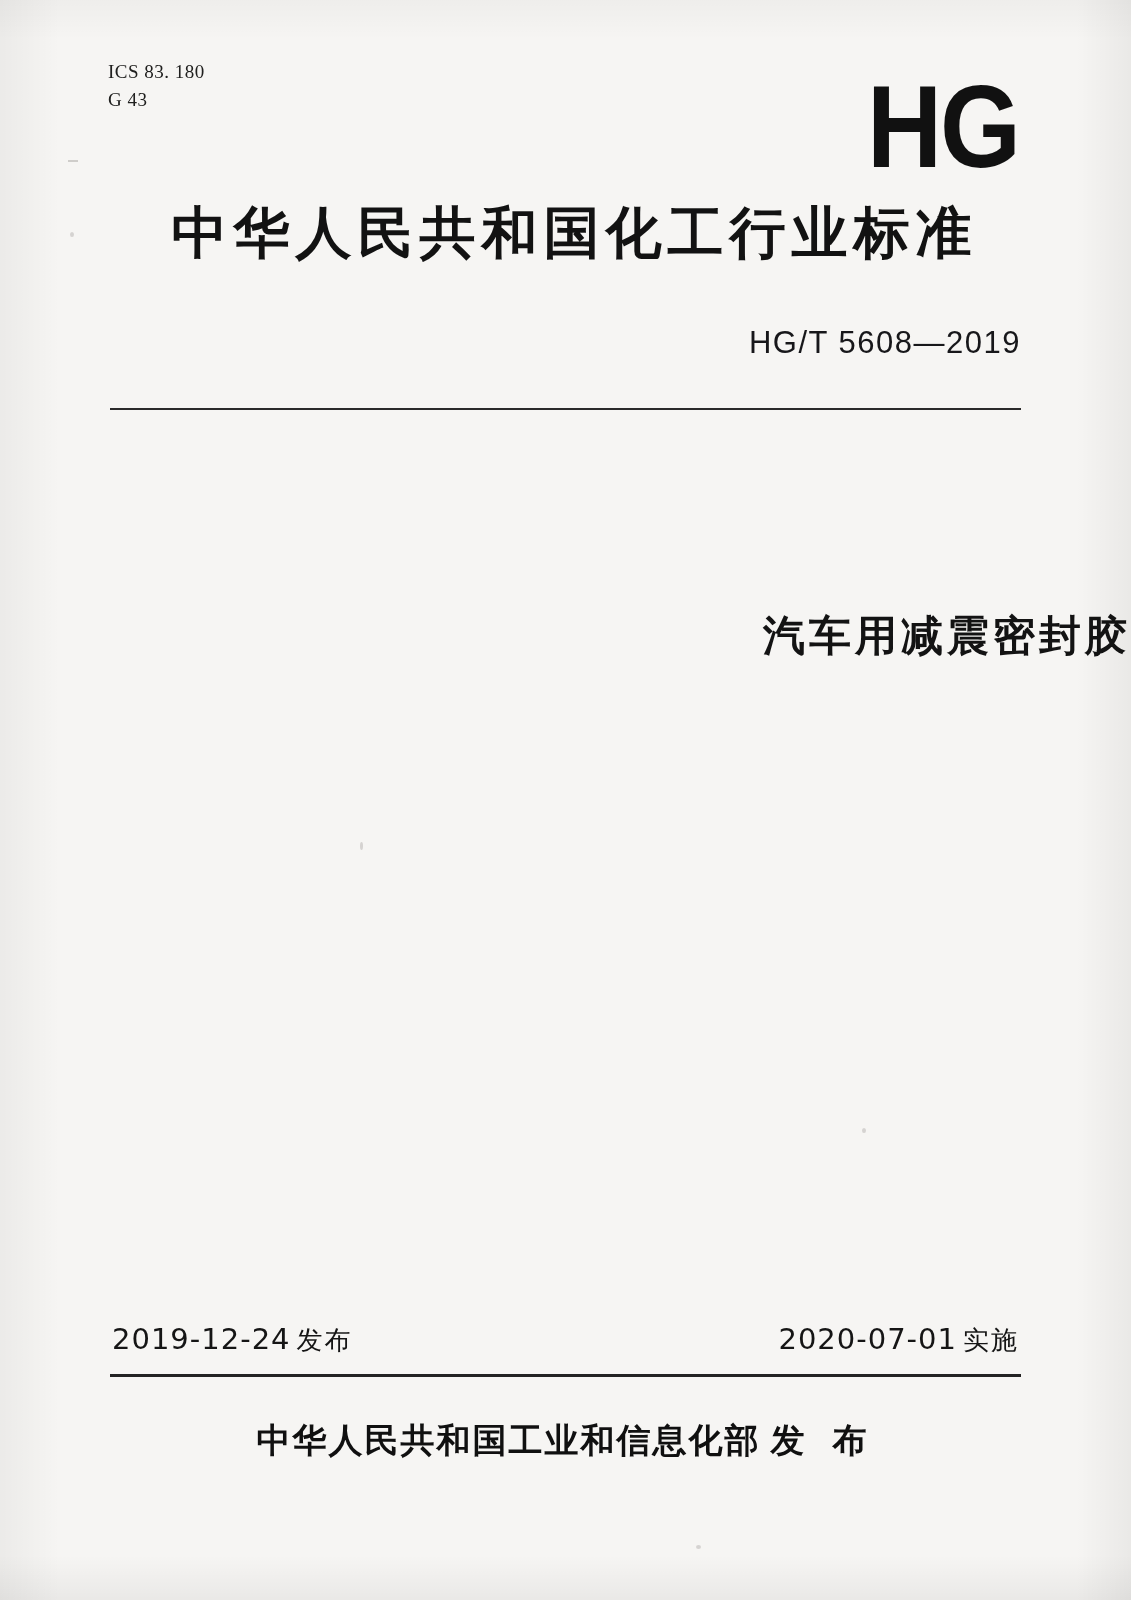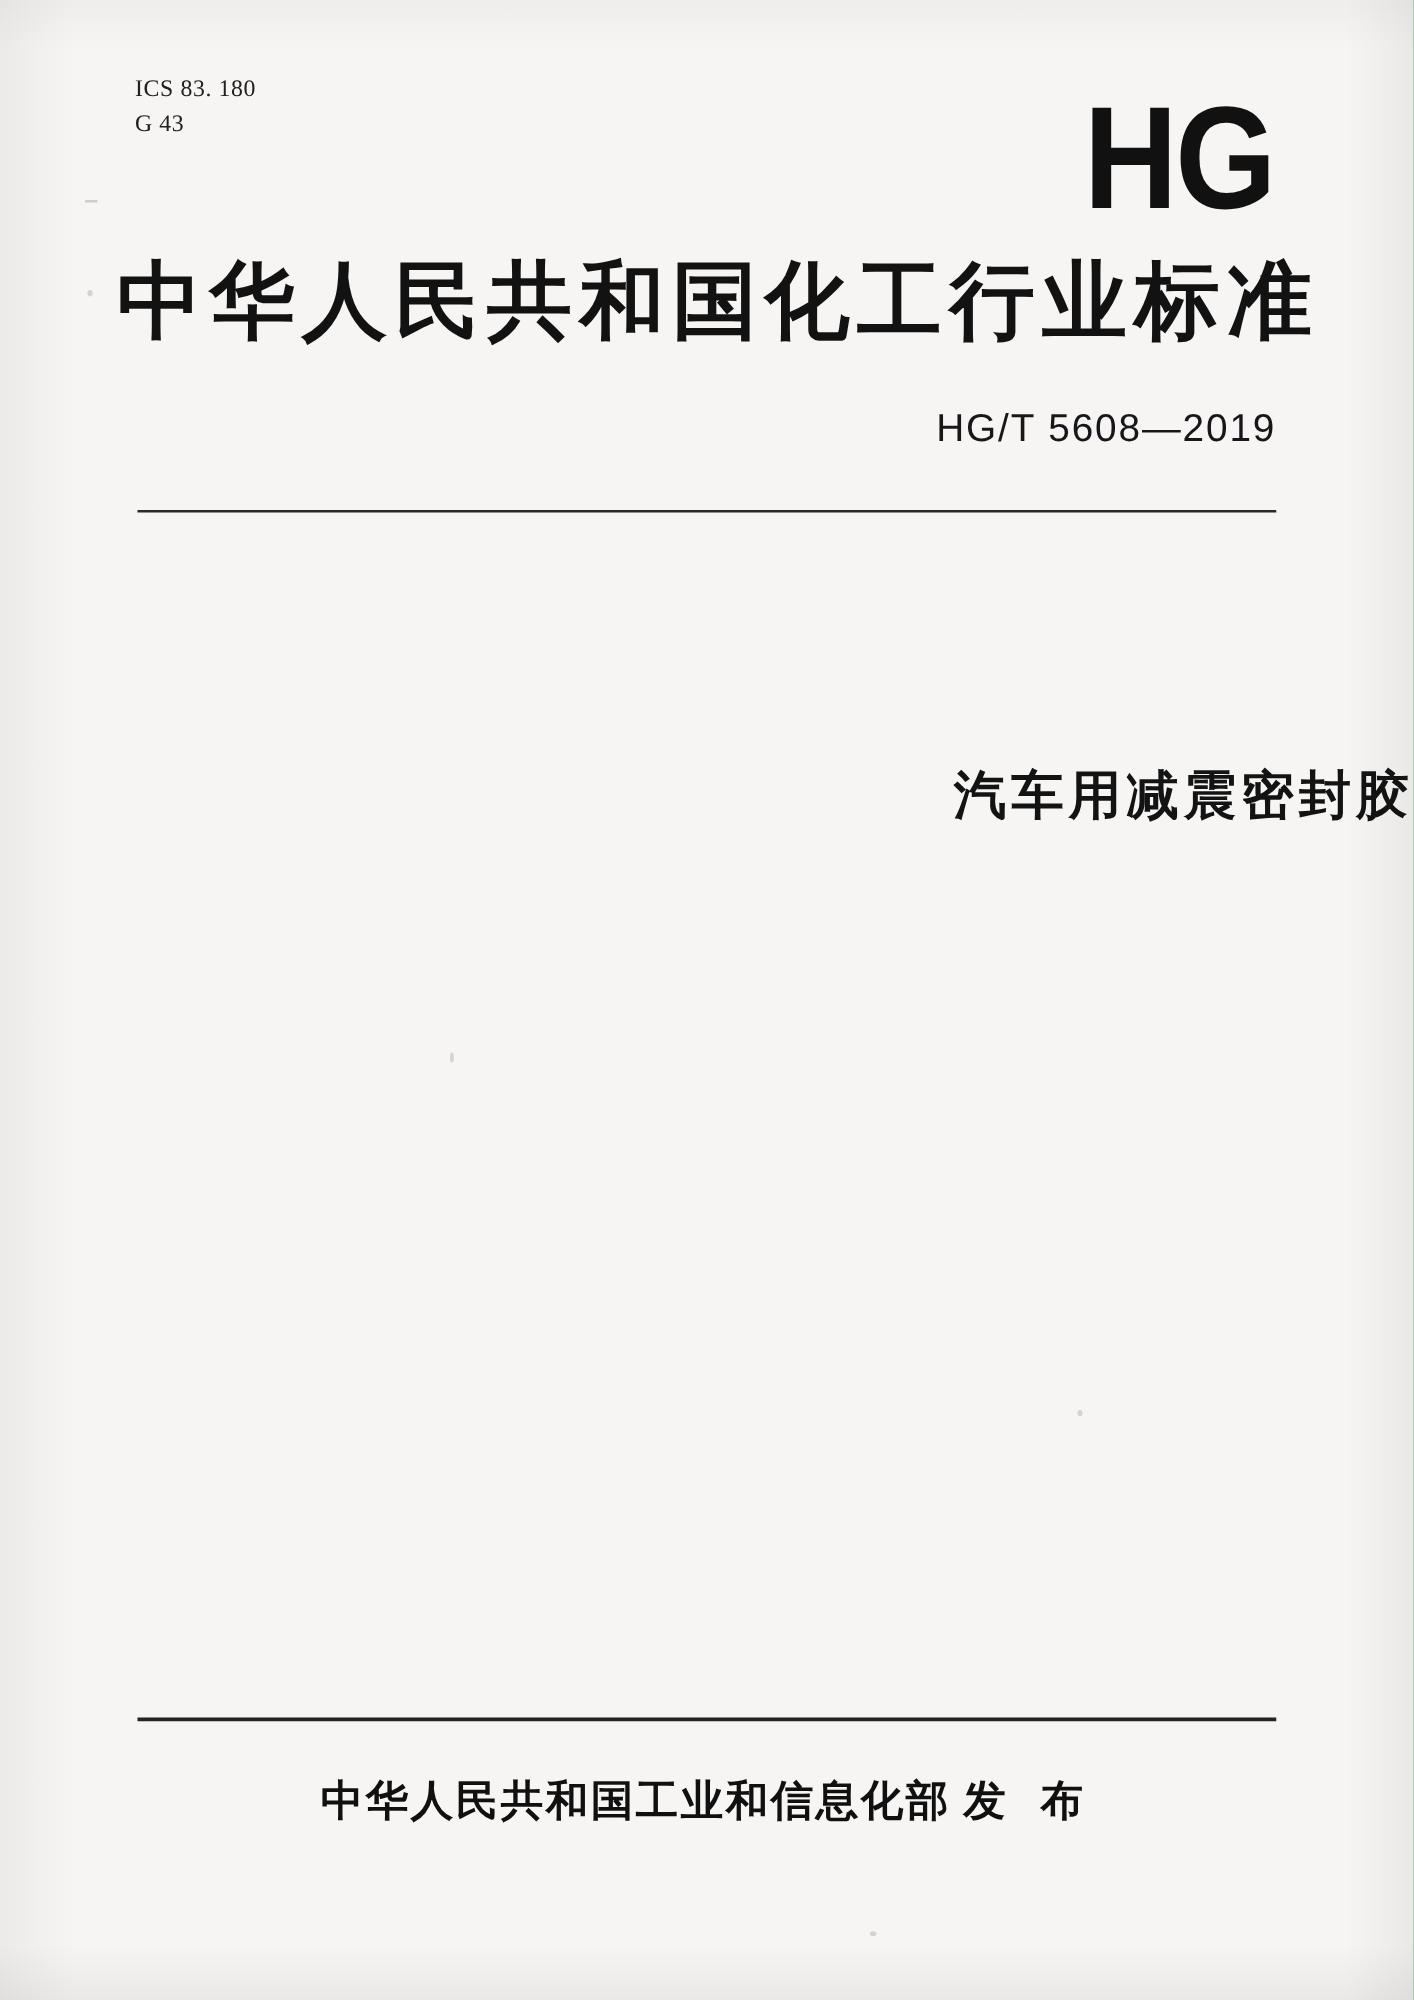--- a/index.html
+++ b/index.html
@@ -4,21 +4,21 @@
 <style>
   html, body {
     margin: 0;
     padding: 0;
     background: #ffffff;
   }
   .page {
     position: relative;
     width: 1131px;
     height: 1600px;
-    background: #15803d;
+    background: #ef4444;
     overflow: hidden;
     font-family: "Liberation Sans", sans-serif;
     color: #1a1a1a;
   }
   
   .paper-tint {
     position: absolute;
     inset: 0;
     background:
       linear-gradient(90deg, rgba(0,0,0,0.045) 0px, rgba(0,0,0,0.0) 60px),
@@ -59,21 +59,21 @@
   }
 
   .cn-title {
     position: absolute;
     left: 0;
     right: 0;
     top: 196px;
     text-align: center;
     font-family: "DejaVu Sans", sans-serif;
     font-weight: bold;
-    font-size: 68px;
+    font-size: 56px;
     letter-spacing: 6px;
     color: #121212;
     padding-left: 18px;
   }
 
   .std-number {
     position: absolute;
     right: 110px;
     top: 325px;
     font-family: "Liberation Sans", sans-serif;
@@ -195,20 +195,28 @@
     <div class="hg-logo">HG</div>
 
     <div class="cn-title">中华人民共和国化工行业标准</div>
 
     <div class="std-number">HG/T 5608—2019</div>
 
     <div class="rule"></div>
 
     <div class="doc-title-cn">汽车用减震密封胶</div>
 
+    <div class="date-row">
+      <div class="issue-date">
+        <span>2019-12-24</span><span class="label">发布</span>
+      </div>
+      <div class="effective-date">
+        <span>2020-07-01</span><span class="label">实施</span>
+      </div>
+    </div>
 
     <div class="rule-bottom"></div>
 
     <div class="publisher">
       <span>中华人民共和国工业和信息化部</span><span class="verb">发 布</span>
     </div>
 
     <div class="hairline" style="left:68px; top:160px; width:10px; height:2px;"></div>
     <div class="speck" style="left:70px; top:232px; width:4px; height:5px;"></div>
     <div class="speck" style="left:360px; top:842px; width:3px; height:8px;"></div>

